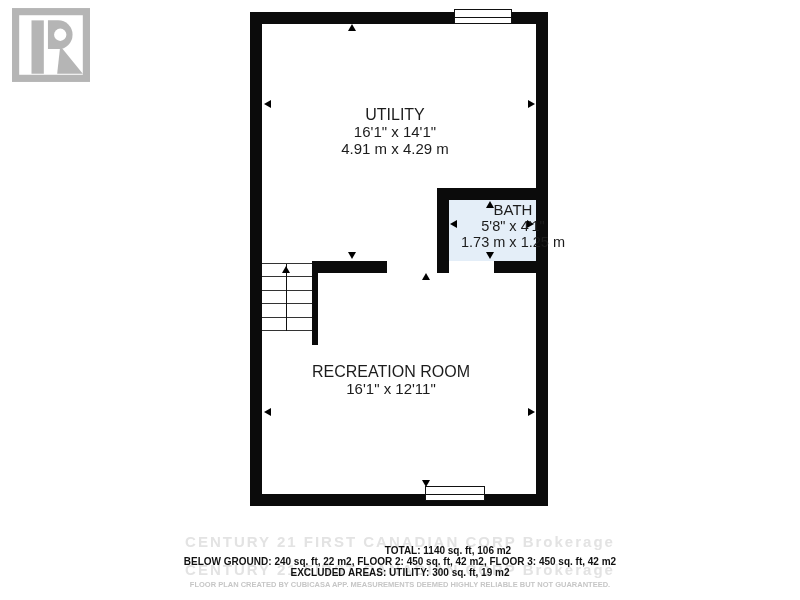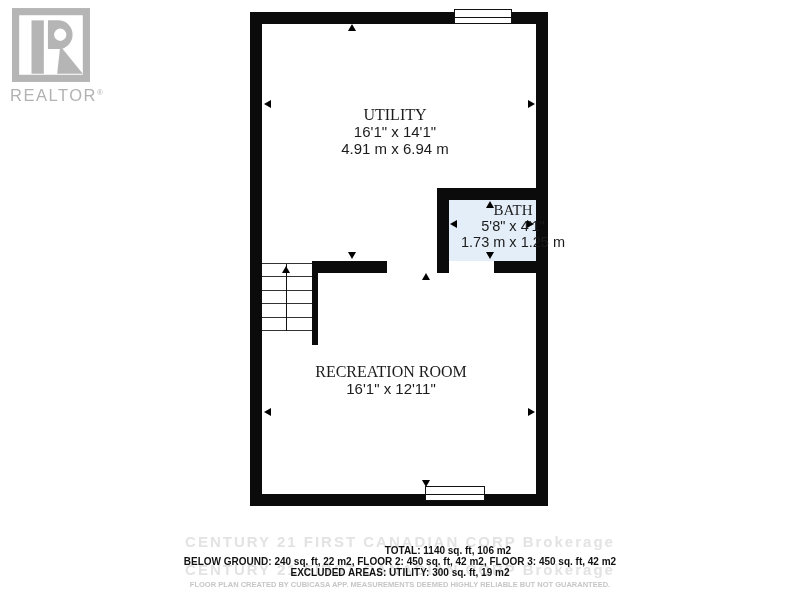--- a/index.html
+++ b/index.html
@@ -42,21 +42,21 @@
   .tread{height:12.4px;border-bottom:1px solid #333;}
   .stair-rail{position:absolute;left:24px;top:0;width:1px;height:67px;background:#111;}
   
   .arr{position:absolute;width:0;height:0;}
   .arr.up   {border-left:4.5px solid transparent;border-right:4.5px solid transparent;border-bottom:7px solid #000;}
   .arr.down {border-left:4.5px solid transparent;border-right:4.5px solid transparent;border-top:7px solid #000;}
   .arr.left {border-top:4.5px solid transparent;border-bottom:4.5px solid transparent;border-right:7px solid #000;}
   .arr.right{border-top:4.5px solid transparent;border-bottom:4.5px solid transparent;border-left:7px solid #000;}
   
   .room-label{position:absolute;text-align:center;line-height:17px;white-space:nowrap;}
-  .room-label .rname{font-size:16px;font-family:Liberation Serif, serif;}
+  .room-label .rname{font-size:16px;}
   .room-label .rdim{font-size:15px;}
   .lbl-utility{left:295px;top:106px;width:200px;}
   .lbl-bath{left:433px;top:202px;width:110px;line-height:16px;margin-left:25px;}
   .lbl-bath .rname{font-size:15px;}
   .lbl-bath .rdim{font-size:14.5px;}
   .lbl-rec{left:291px;top:363px;width:200px;}
   
   .fline{position:absolute;left:0;width:800px;text-align:center;white-space:nowrap;}
   .watermark{font-size:15px;font-weight:bold;letter-spacing:2px;
     color:var(--watermark-gray,#e3e3e3);z-index:1;}
@@ -70,21 +70,20 @@
 <body>
 
 <div class="logo">
   <svg width="78" height="74" viewBox="0 0 76 72">
     <rect x="3.5" y="3.5" width="69" height="65" fill="#ffffff" stroke="#b5b5b5" stroke-width="7"></rect>
     <rect x="19" y="12" width="12" height="52" fill="#b5b5b5"></rect>
     <path d="M35,12 h10 a14,14 0 0 1 0,28 h-10 z" fill="#b5b5b5"></path>
     <circle cx="47" cy="26" r="6" fill="#ffffff"></circle>
     <polygon points="47,37 69,64 44,64" fill="#b5b5b5"></polygon>
   </svg>
-  <div class="logo-text"><span>REALTOR</span><sup>®</sup></div>
 </div>
 
 <div>
 
   <div class="bath-floor"></div>
 
   <div class="wall w-top"></div>
   <div class="wall w-bottom"></div>
   <div class="wall w-left"></div>
   <div class="wall w-right"></div>
@@ -117,21 +116,21 @@
   <div class="arr right" style="left:527px;top:220px;"></div>
   <div class="arr down" style="left:486px;top:252px;"></div>
   <div class="arr up" style="left:422px;top:273px;"></div>
   <div class="arr left" style="left:264px;top:408px;"></div>
   <div class="arr right" style="left:528px;top:408px;"></div>
   <div class="arr down" style="left:422px;top:480px;"></div>
 
   <div class="room-label lbl-utility">
     <div class="rname">UTILITY</div>
     <div class="rdim">16'1" x 14'1"</div>
-    <div class="rdim">4.91 m x 6.94 m</div>
+    <div class="rdim">4.91 m x 4.29 m</div>
   </div>
   <div class="room-label lbl-bath">
     <div class="rname">BATH</div>
     <div class="rdim">5'8" x 4'1"</div>
     <div class="rdim">1.73 m x 1.25 m</div>
   </div>
   <div class="room-label lbl-rec">
     <div class="rname">RECREATION ROOM</div>
     <div class="rdim">16'1" x 12'11"</div>
   </div>

